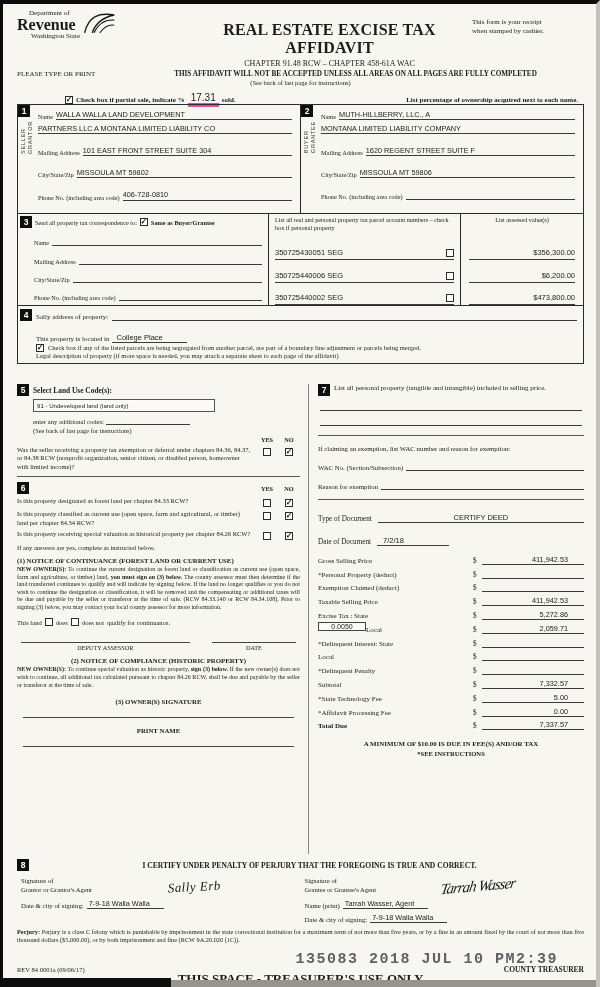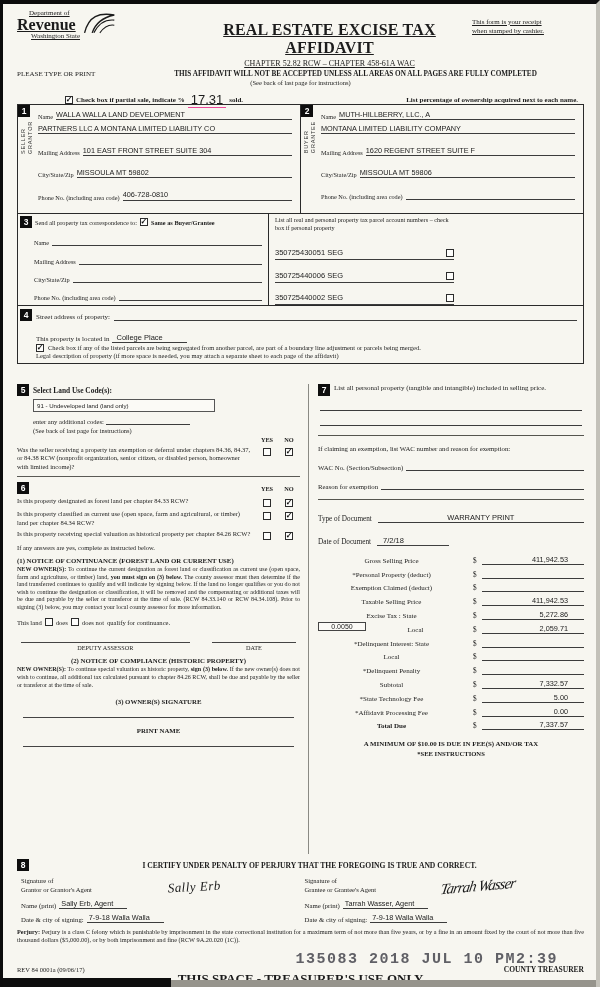--- a/index.html
+++ b/index.html
@@ -13,37 +13,37 @@
   .flex1 { flex:1; }
   .badge { display:inline-flex; align-items:center; justify-content:center; width:12px; height:12px;
            background:#0e0e0e; color:#fff; font:bold 8.5px "Liberation Sans", sans-serif; flex:0 0 auto; }
   .cb { display:inline-flex; align-items:center; justify-content:center; width:8px; height:8px;
         border:1px solid #2c2c2c; background:#fdfdfb; font:bold 8px/1 "Liberation Sans", sans-serif;
         color:#111; flex:0 0 auto; overflow:visible; }
   .blank { border-bottom:1px solid #3c3c3c; height:9px; display:inline-block; }
 
   
   .hdr { height:98px; padding:5px 12px 0 14px; }
-  .hdr-top { display:flex;text-decoration:underline; }
+  .hdr-top { display:flex; }
   .logo { width:170px; display:flex; align-items:flex-start; gap:2px; }
   .logo-dept { font-size:7px; padding-left:12px; }
   .logo-rev { font-size:16px; font-weight:bold; line-height:0.95; }
   .logo-state { font-size:7px; padding-left:14px; }
   .logo-mark { width:34px; height:27px; margin-top:1px; flex:0 0 auto; }
   .title-block { flex:1; text-align:center; padding-top:12px; }
   .form-title { font-size:16px; font-weight:bold; letter-spacing:0.2px; }
   .form-chapters { font-size:8px; margin-top:2px; }
   .receipt-note { width:112px; font-size:7px; line-height:1.35; padding-top:9px; }
   .hdr-mid { display:flex; align-items:flex-end; margin-top:2px; }
   .please-type { width:150px; font-size:7px; }
   .not-accepted { flex:1; text-align:center; font-size:7.2px; font-weight:bold; }
   .hdr-mid-sp { width:40px; }
   .seeback-row { text-align:center; font-size:6.5px; margin-top:1px; }
   .partial-row { display:flex; align-items:center; gap:3px; font-size:7px; margin-top:6px; padding:0 6px 0 48px; }
-  .partial-val { border-bottom:1px solid #ec4899; padding:0 3px; font-size:13px; }
+  .partial-val { border-bottom:4px solid #ec4899; padding:0 3px; font-size:10px; }
   .ownership-note { font-size:7px; }
   .flex-spacer { flex:1; }
 
   
   .parties { display:flex; margin:2px 12px 0 14px; }
   .party { position:relative; flex:1; height:110px; border:1.2px solid #2a2a2a; padding:3px 8px 3px 20px; }
   .party + .party { margin-left:-1px; }
   .party .badge { position:absolute; top:0; left:0; }
   .vert { position:absolute; left:2px; top:16px; display:flex; gap:1px; }
   .vert span { writing-mode:vertical-rl; transform:rotate(180deg); font-size:5.5px; letter-spacing:0.8px;
@@ -119,21 +119,21 @@
   .s7-pp { font-size:7px; line-height:1.3; flex:1; }
   .ruled { border-bottom:1px solid #3c3c3c; height:15px; margin:0 2px; }
   .hrline { border-bottom:1px solid #55554f; margin-top:9px; }
   .s7-ex { font-size:6.8px; margin-top:9px; }
   .s7-frow { display:flex; align-items:flex-end; gap:3px; font-size:6.8px; margin-top:10px; }
   .s7-docrow { display:flex; align-items:flex-end; gap:6px; font-size:7.2px; margin-top:13px; }
   .doc-val { flex:1; border-bottom:1px solid #3c3c3c; text-align:center; font-size:7.5px; min-height:10px; }
   .doc-date { width:72px; border-bottom:1px solid #404040; font-size:7.5px; padding-left:6px; min-height:10px; }
   .money { margin-top:5px; }
   .mrow { display:flex; align-items:flex-end; height:13.8px; }
-  .mlabel { flex:1; text-align:center; font-size:7px; padding-right:8px; }
+  .mlabel { flex:1; text-align:left; font-size:7px; padding-right:8px; }
   .mdollar { width:9px; font-size:7.2px; }
   .mval { width:102px; border-bottom:1px solid #3c3c3c; text-align:right; padding-right:16px;
           font-size:7.3px; font-family:"Liberation Sans", sans-serif; min-height:10px; }
   .rate-box { width:48px; border:1px solid #444; text-align:center; font-size:7px;
               font-family:"Liberation Sans", sans-serif; align-self:center; background:#fbfaf6; }
   .s7-min { text-align:center; font-size:6.9px; font-weight:bold; margin-top:10px; }
   .s7-si { text-align:center; font-size:6.6px; font-weight:bold; margin-top:3px; }
 
   
   .s8 { margin:5px 12px 0 14px; }
@@ -175,21 +175,21 @@
           <div class="logo-state">Washington State</div>
         </div>
         <svg class="logo-mark" viewBox="0 0 40 30">
           <path d="M3 26 C8 6, 20 2, 38 5 C24 8, 16 14, 12 26" fill="none" stroke="#1b1b1b" stroke-width="1.6"></path>
           <path d="M14 26 C20 14, 28 10, 38 11" fill="none" stroke="#1b1b1b" stroke-width="1.4"></path>
           <path d="M21 26 C26 19, 32 16, 38 17" fill="none" stroke="#1b1b1b" stroke-width="1.2"></path>
         </svg>
       </div>
       <div class="title-block">
         <div class="form-title">REAL ESTATE EXCISE TAX AFFIDAVIT</div>
-        <div class="form-chapters">CHAPTER 52.82 RCW – CHAPTER 458-61A WAC</div>
+        <div class="form-chapters">CHAPTER 91.48 RCW – CHAPTER 458-61A WAC</div>
       </div>
       <div class="receipt-note">
         <div>This form is your receipt</div>
         <div>when stamped by cashier.</div>
       </div>
     </div>
     <div class="hdr-mid">
       <div class="please-type">PLEASE TYPE OR PRINT</div>
       <div class="not-accepted">THIS AFFIDAVIT WILL NOT BE ACCEPTED UNLESS ALL AREAS ON ALL PAGES ARE FULLY COMPLETED</div>
       <div class="hdr-mid-sp"></div>
@@ -296,26 +296,32 @@
       <div class="parcel-row">
         <span class="parcel-num fill">350725440006 SEG</span>
         <span class="cb"></span>
       </div>
       <div class="parcel-row">
         <span class="parcel-num fill">350725440002 SEG</span>
         <span class="cb"></span>
       </div>
     </div>
 
+    <div class="s3-right">
+      <div class="s3-header">List assessed value(s)</div>
+      <div class="assessed-row fill">$356,300.00</div>
+      <div class="assessed-row fill">$6,200.00</div>
+      <div class="assessed-row fill">$473,800.00</div>
+    </div>
   </section>
 
   <section class="s4">
     <div class="s4-row1">
       <span class="badge">4</span>
-      <span>Street address of property:</span>
+      <span>Sally address of property:</span>
       <span class="blank flex1"></span>
     </div>
     <div class="s4-row2">
       <span>This property is located in</span>
       <span class="s4-located fill">College Place</span>
     </div>
     <div class="s4-row3">
       <span class="cb checked">✓</span>
       <span>Check box if any of the listed parcels are being segregated from another parcel, are part of a boundary line adjustment or parcels being merged.</span>
     </div>
@@ -447,21 +453,21 @@
           <span class="blank flex1"></span>
         </div>
         <div class="s7-frow">
           <span>Reason for exemption</span>
           <span class="blank flex1"></span>
         </div>
         <div class="hrline"></div>
 
         <div class="s7-docrow">
           <span>Type of Document</span>
-          <span class="doc-val fill">WARRANTY PRINT</span>
+          <span class="doc-val fill">CERTIFY DEED</span>
         </div>
         <div class="s7-docrow">
           <span>Date of Document</span>
           <span class="doc-date fill">7/2/18</span>
           <span class="flex1"></span>
         </div>
 
         <div class="money">
           <div class="mrow">
             <span class="mlabel">Gross Selling Price</span>
@@ -545,24 +551,20 @@
     <div class="s8-cols">
       <div class="s8-col">
         <div class="sig-row">
           <span class="sig-lbl">
             <span>Signature of</span><br>
             <span>Grantor or Grantor's Agent</span>
           </span>
           <span class="hand hand1">Sally Erb</span>
         </div>
         <div class="s8-field">
-          <span>Name (print)</span>
-          <span class="s8-fval">Sally Erb, Agent</span>
-        </div>
-        <div class="s8-field">
           <span>Date &amp; city of signing:</span>
           <span class="s8-fval">7-9-18 Walla Walla</span>
         </div>
       </div>
       <div class="s8-col">
         <div class="sig-row">
           <span class="sig-lbl">
             <span>Signature of</span><br>
             <span>Grantee or Grantee's Agent</span>
           </span>

